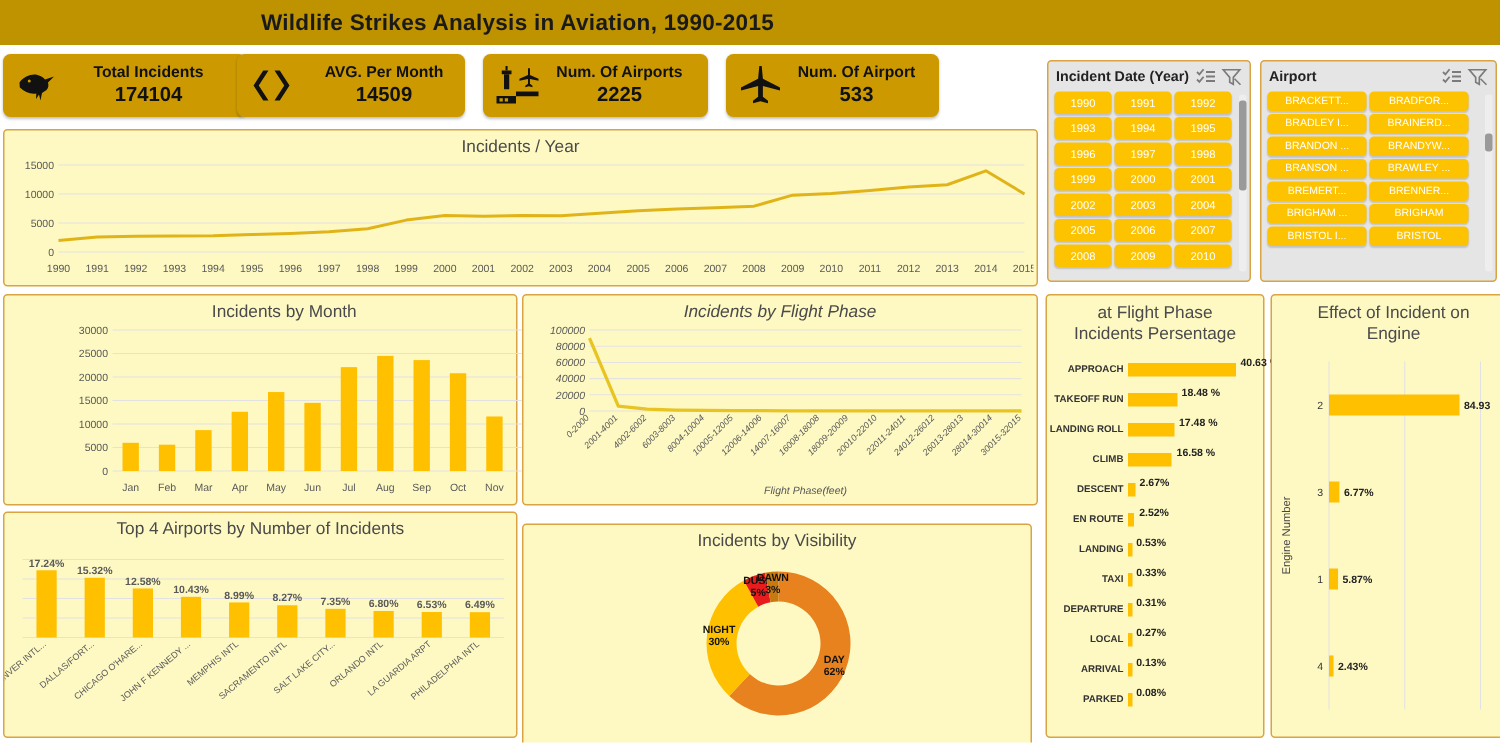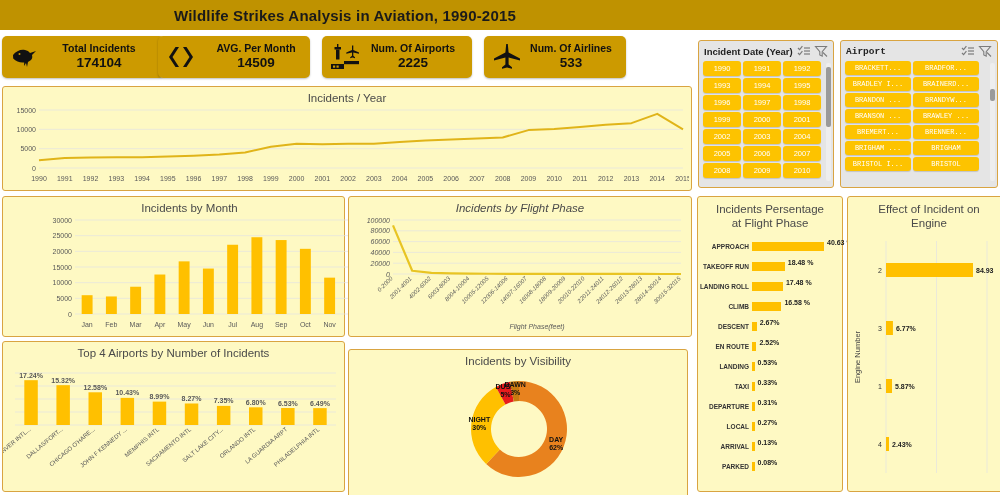--- a/index.html
+++ b/index.html
@@ -48,21 +48,21 @@
     border: 1.5px solid #D9A441; border-radius: 3px;
   }
   .panel-title {
     text-align:center; color:#4a4a4a; font-size:11.5px; padding-top:5px;
   }
   .panel-title.two { font-size:11.5px; line-height:1.25; }
 
   
   .slicer { position:absolute; background:#e5e5e5; border:1.5px solid #D9A441; border-radius:3px; }
   #slicer-year { left:698px; top:40px; width:136px; height:148px; }
-  #slicer-airport { left:840px; top:40px; width:158px; height:148px;font-family:Liberation Mono, monospace; }
+  #slicer-airport { left:840px; top:40px; width:158px; height:148px; }
   .slicer-head { display:flex; align-items:center; height:18px; padding:2px 5px 0 5px; }
   .slicer-head .s-title { font-size:9.5px; font-weight:bold; color:#222; flex:1; }
   .slicer-head .s-ico { width:14px; height:13px; margin-left:3px; opacity:.65; }
   .slicer-head .s-ico svg { display:block; }
   .slicer-body { position:relative; padding:2px 3px 0 4px; height:126px; overflow:hidden; }
   .slicer-grid { display:flex; flex-wrap:wrap; gap:2px 2px; }
   .s-tile {
     background:#FDC300; color:#fff; border-radius:3px;
     font-size:7.5px; text-align:center; padding:3px 1px 3px 1px;
     overflow:hidden; white-space:nowrap; text-overflow:ellipsis;
@@ -152,21 +152,21 @@
       </span>
     </div>
 
     <div class="kpi" id="kpi3">
       <span class="ico">
         <svg width="28" height="28" viewBox="0 0 28 28">
             <path fill="#111" d="M13.2 1 L14.8 1 L15.6 9.5 L27 15.4 L27 17.4 L15.6 14.4 L15.6 21.5 L19 24.2 L19 25.8 L14 24.5 L9 25.8 L9 24.2 L12.4 21.5 L12.4 14.4 L1 17.4 L1 15.4 L12.4 9.5 Z"></path>
           </svg>
       </span>
       <span class="txt">
-        <span class="lbl">Num. Of Airlines</span>
+        <span class="lbl">Num. Of Airport</span>
         <span class="val">533</span>
       </span>
     </div>
   </div>
 
   <div class="slicer" id="slicer-year">
     <div class="slicer-head">
       <span class="s-title">Incident Date (Year)</span>
       <span class="s-ico">
         <svg width="14" height="13" viewBox="0 0 14 13">
@@ -431,22 +431,22 @@
         <text x="156.45048319018832" y="22.364769241831" text-anchor="middle" font-size="7" font-weight="bold" fill="#111" font-family="&quot;Liberation Sans&quot;, sans-serif">DUSK</text>
         <text x="156.45048319018832" y="30.364769241831" text-anchor="middle" font-size="7" font-weight="bold" fill="#111" font-family="&quot;Liberation Sans&quot;, sans-serif">5%</text>
         <path d="M 161.00569689988518 14.85021196502295 A 48 48 0 0 1 170 14 L 170 34 A 28 28 0 0 0 164.7533231915997 34.49595697959673 Z" fill="#C87A10"></path>
         <text x="166.23566746725936" y="20.177521415876804" text-anchor="middle" font-size="7" font-weight="bold" fill="#111" font-family="&quot;Liberation Sans&quot;, sans-serif">DAWN</text>
         <text x="166.23566746725936" y="28.177521415876804" text-anchor="middle" font-size="7" font-weight="bold" fill="#111" font-family="&quot;Liberation Sans&quot;, sans-serif">3%</text>
       </svg>
   </div>
 
   <div class="panel" id="p-pct">
     <div class="panel-title two">
+      <div>at Flight Phase</div>
       <div>Incidents Persentage</div>
-      <div>at Flight Phase</div>
     </div>
     <div id="pct-rows" style="margin-top:6px;">
         <div class="bar-row">
           <div class="cat">APPROACH</div>
           <div class="bar-track">
             <div class="bar-fill" style="width: 72px;"></div>
             <div class="bar-val" style="left: 75px;">40.63 %</div>
           </div>
         </div>
         <div class="bar-row">

